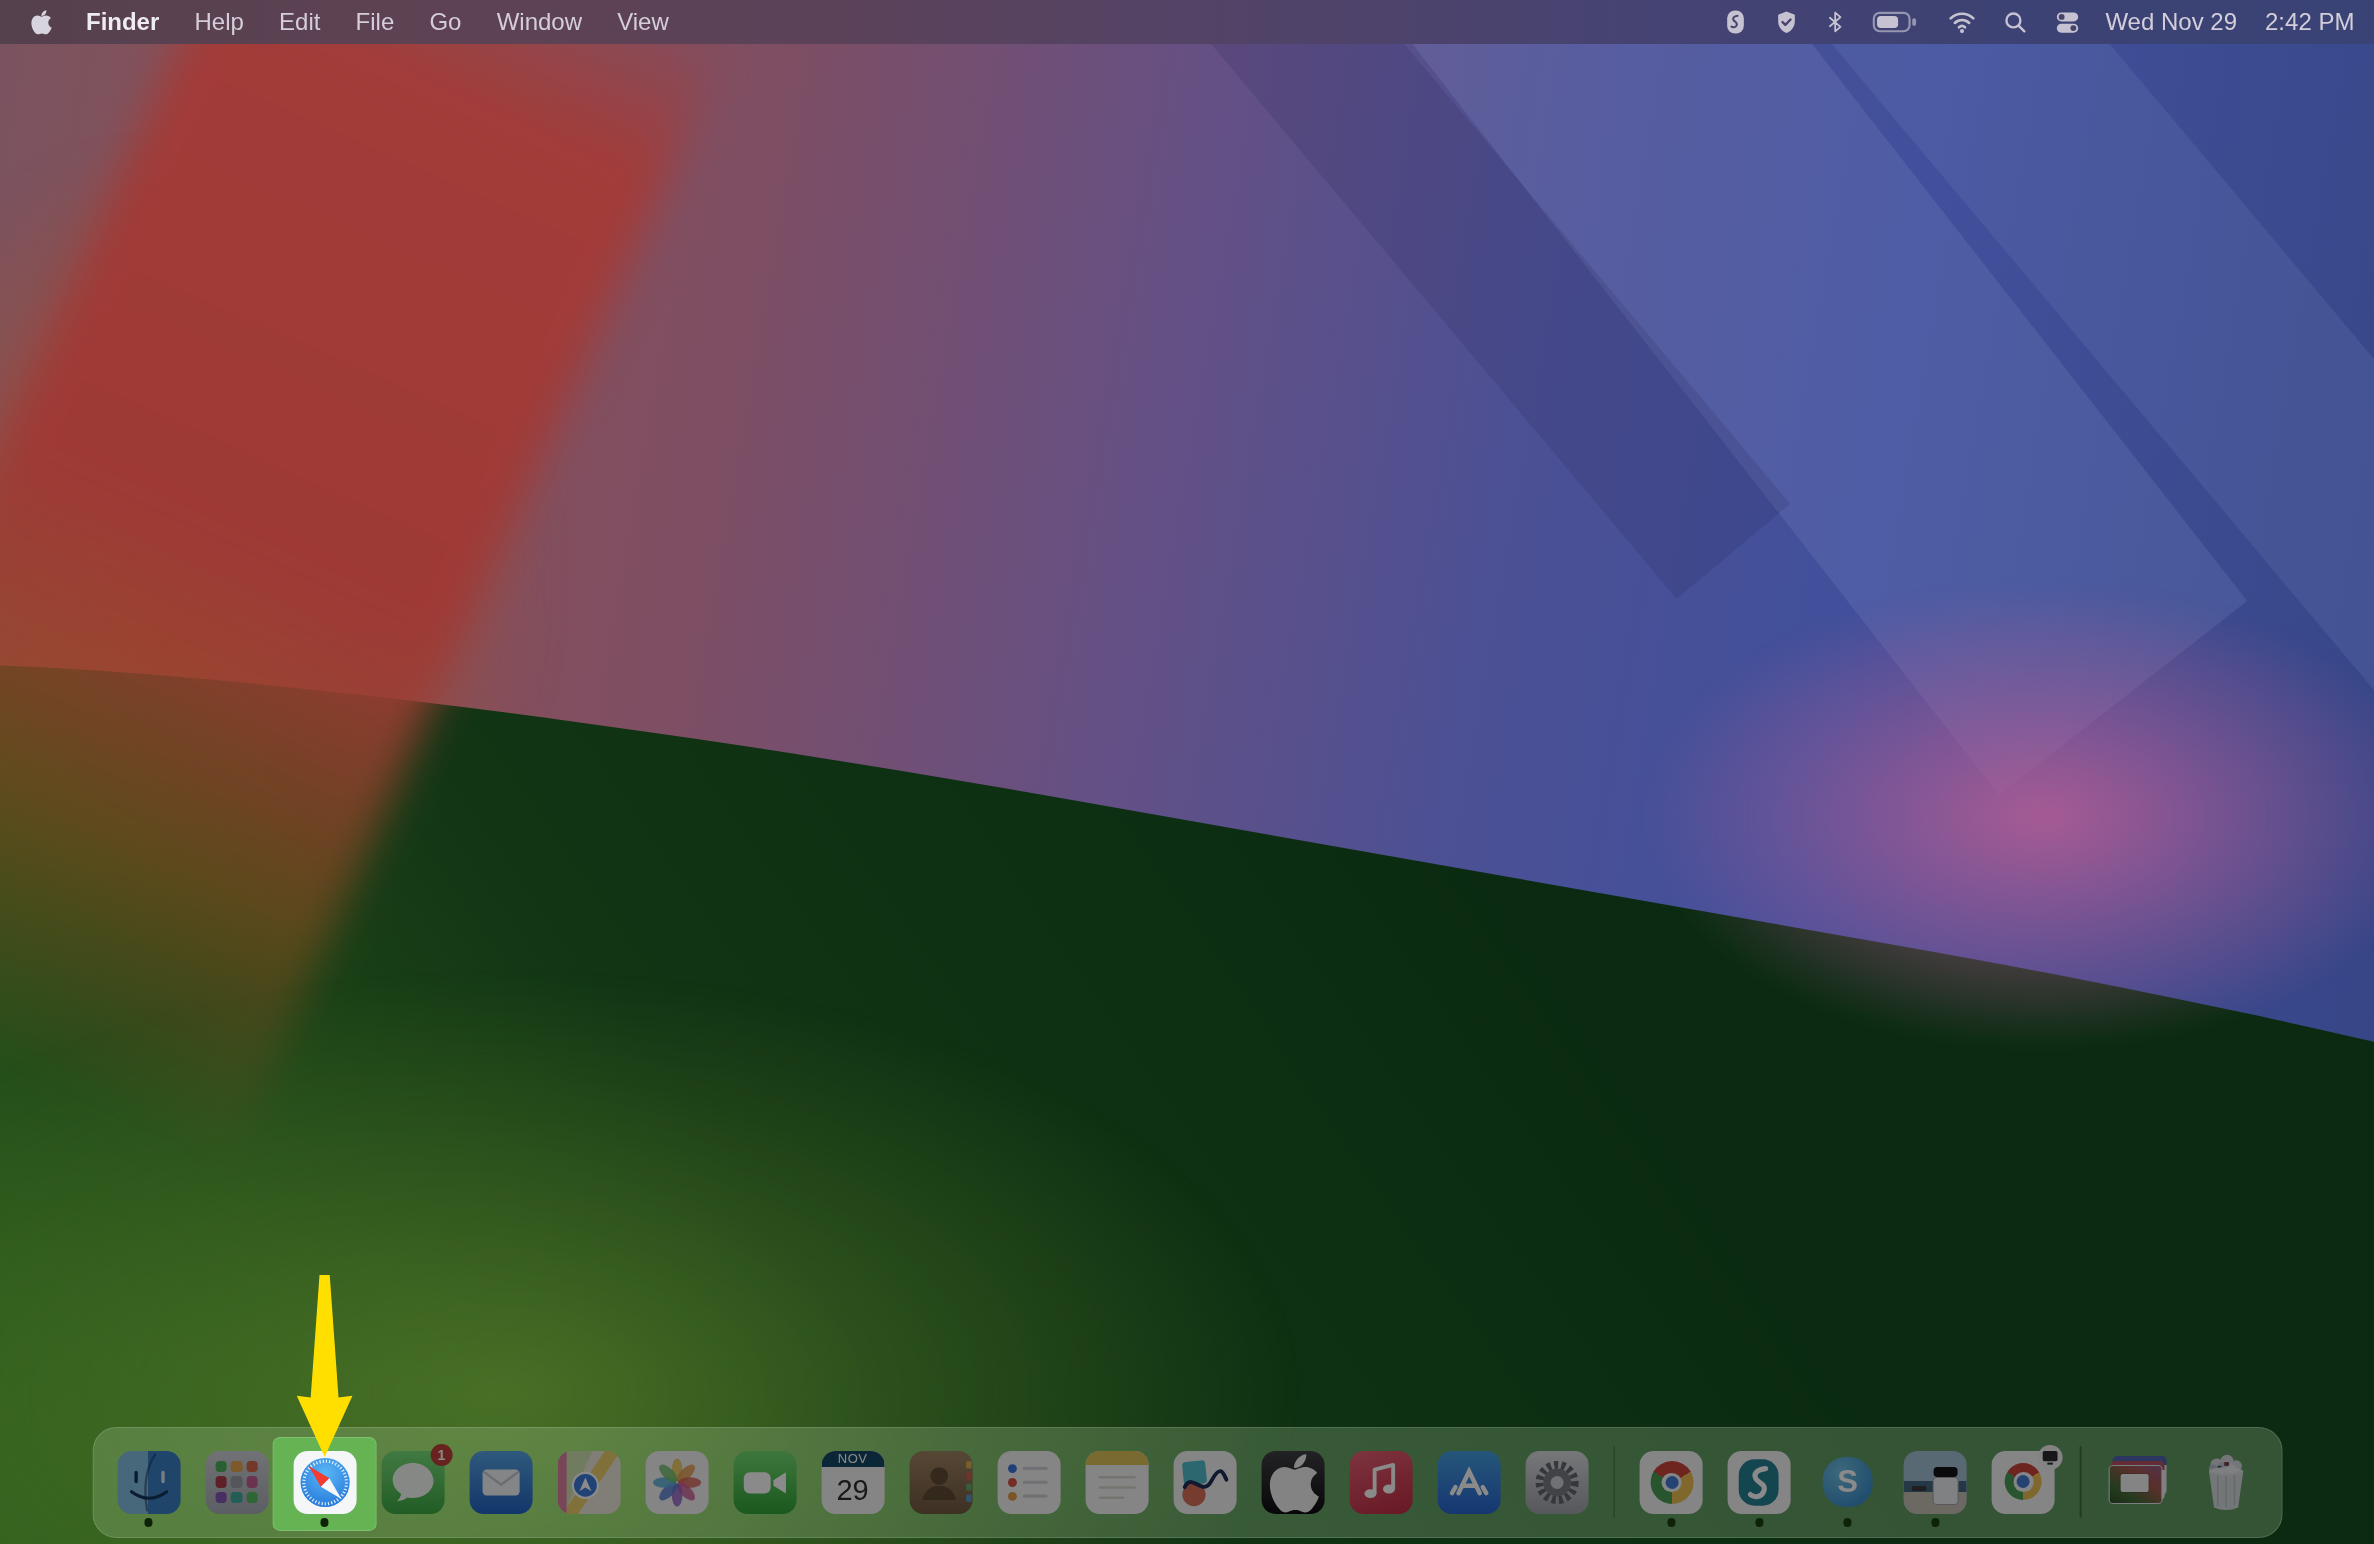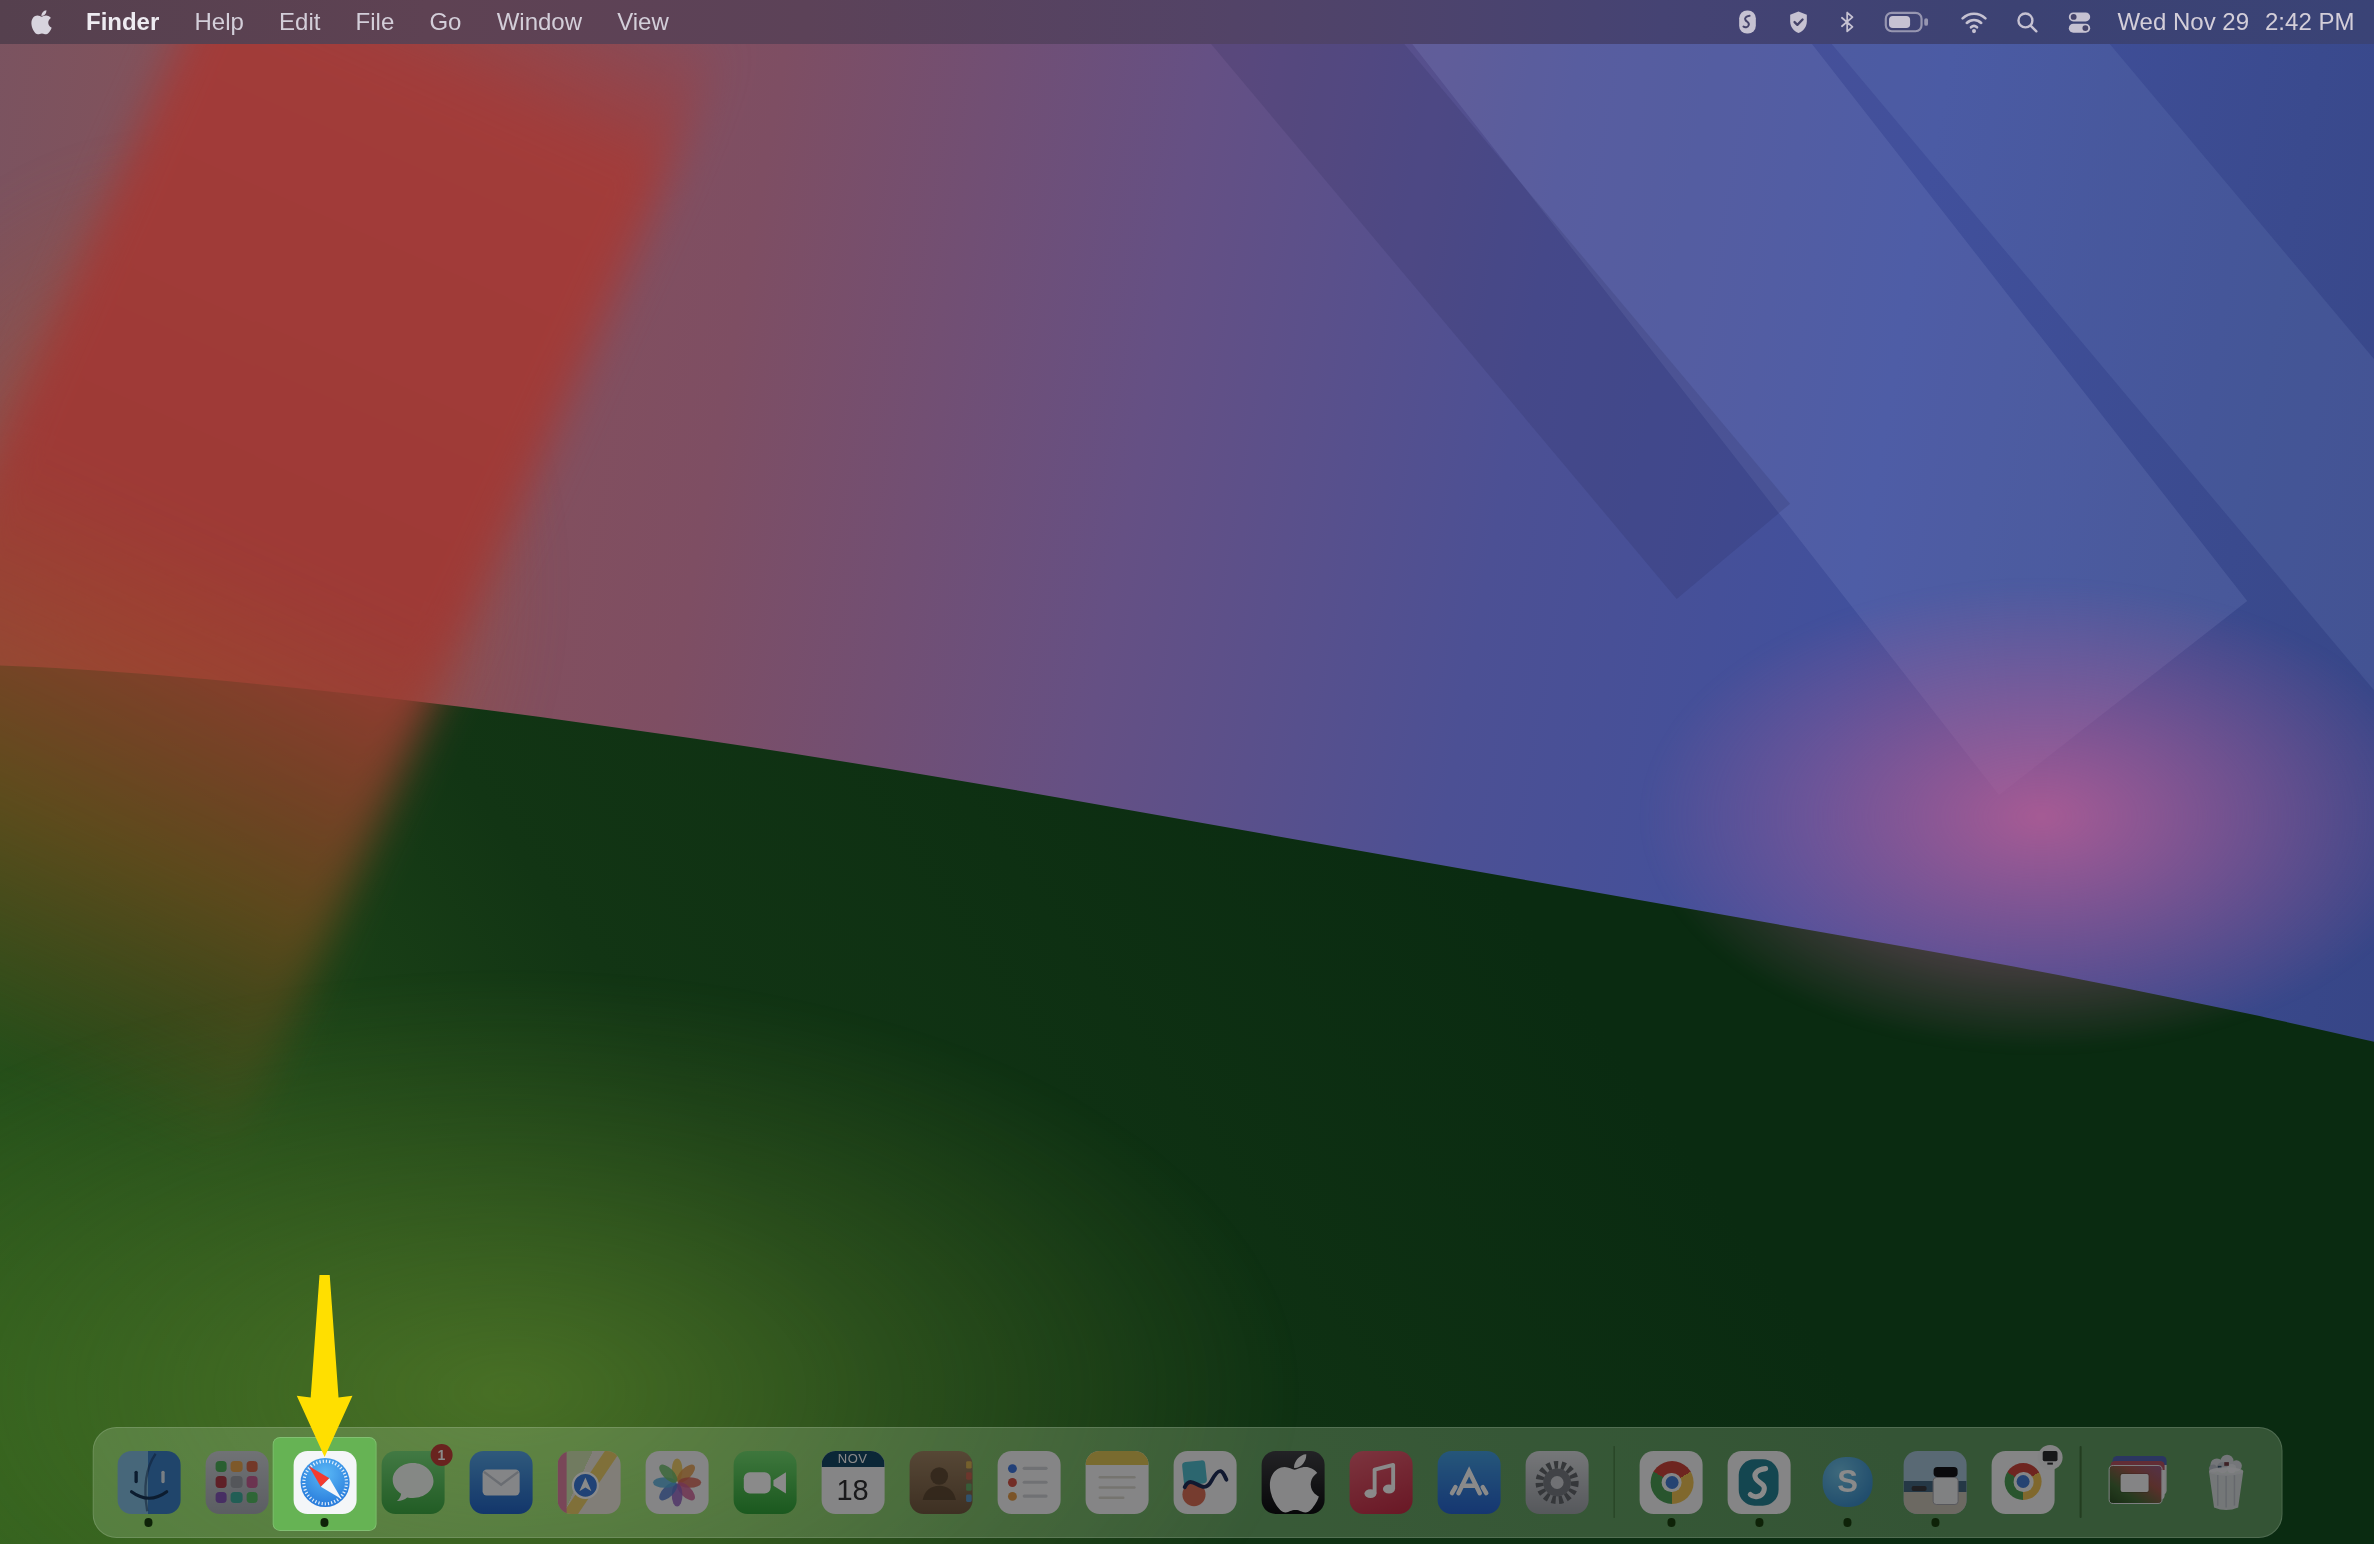--- a/index.html
+++ b/index.html
@@ -42,21 +42,21 @@
     align-items:center;justify-content:space-between;padding:0 15px 0 20.4px;box-sizing:border-box;
     background:linear-gradient(90deg,#55404e 0%,#5e4253 18%,#5c4258 34%,#524367 52%,
       #454373 70%,#3c4273 85%,#3a4376 100%);
     color:#d3ced9;font-size:24px;z-index:20;}
   .mb-left{display:flex;align-items:center;}
   .mb-left .mb-item{padding:0 17.6px;cursor:default;}
   .mb-apple{padding:0 16.7px 0 9.3px;display:flex;align-items:center;}
   .mb-appmenu{font-weight:700;color:#eeebf1;}
   .mb-right{display:flex;align-items:center;}
   .mb-status{padding:0 13px;display:flex;align-items:center;}
-  .mb-clock{display:flex;gap:16px;margin-left:11px;padding-right:5.6px;}
+  .mb-clock{display:flex;gap:28px;margin-left:11px;padding-right:5.6px;}
 
   
   .dock{position:absolute;left:50%;transform:translateX(-50%);bottom:6.5px;height:111px;
     display:flex;align-items:center;gap:25px;padding:0 24px;box-sizing:border-box;
     background:rgba(172,206,160,.26);border:0.9px solid rgba(255,255,255,.14);
     border-radius:24px;z-index:10;}
   .dock-sep{width:1.9px;height:72px;background:rgba(18,38,12,.5);border-radius:0.9px;}
   .dock-item{position:relative;width:63px;height:63px;flex:0 0 auto;}
   .dock-item.highlighted::before{content:"";position:absolute;left:-20.4px;right:-20.4px;
     top:-14px;bottom:-17.6px;background:#66b354;border-radius:7.4px;
@@ -331,21 +331,21 @@
               <rect x="11" y="23" width="29" height="23" rx="6.5" fill="#fff"></rect>
               <path d="M43 31.5l13.5-8.5v23L43 37.5z" fill="#fff"></path>
             </svg>
           </div>
         </div>
       </div>
       <div class="dock-item">
         <div class="app dim">
           <div class="tile t-cal">
             <div class="cal-top">NOV</div>
-            <div class="cal-day">18</div>
+            <div class="cal-day">29</div>
           </div>
         </div>
       </div>
       <div class="dock-item">
         <div class="app dim">
           <div class="tile t-cont">
             <svg viewBox="0 0 68 68">
               <circle cx="32" cy="27" r="9.5" fill="#5e452c" opacity=".85"></circle>
               <path d="M14 53c2-10.5 9-15.5 18-15.5s16 5 18 15.5" fill="#5e452c" opacity=".85"></path>
               <g>

